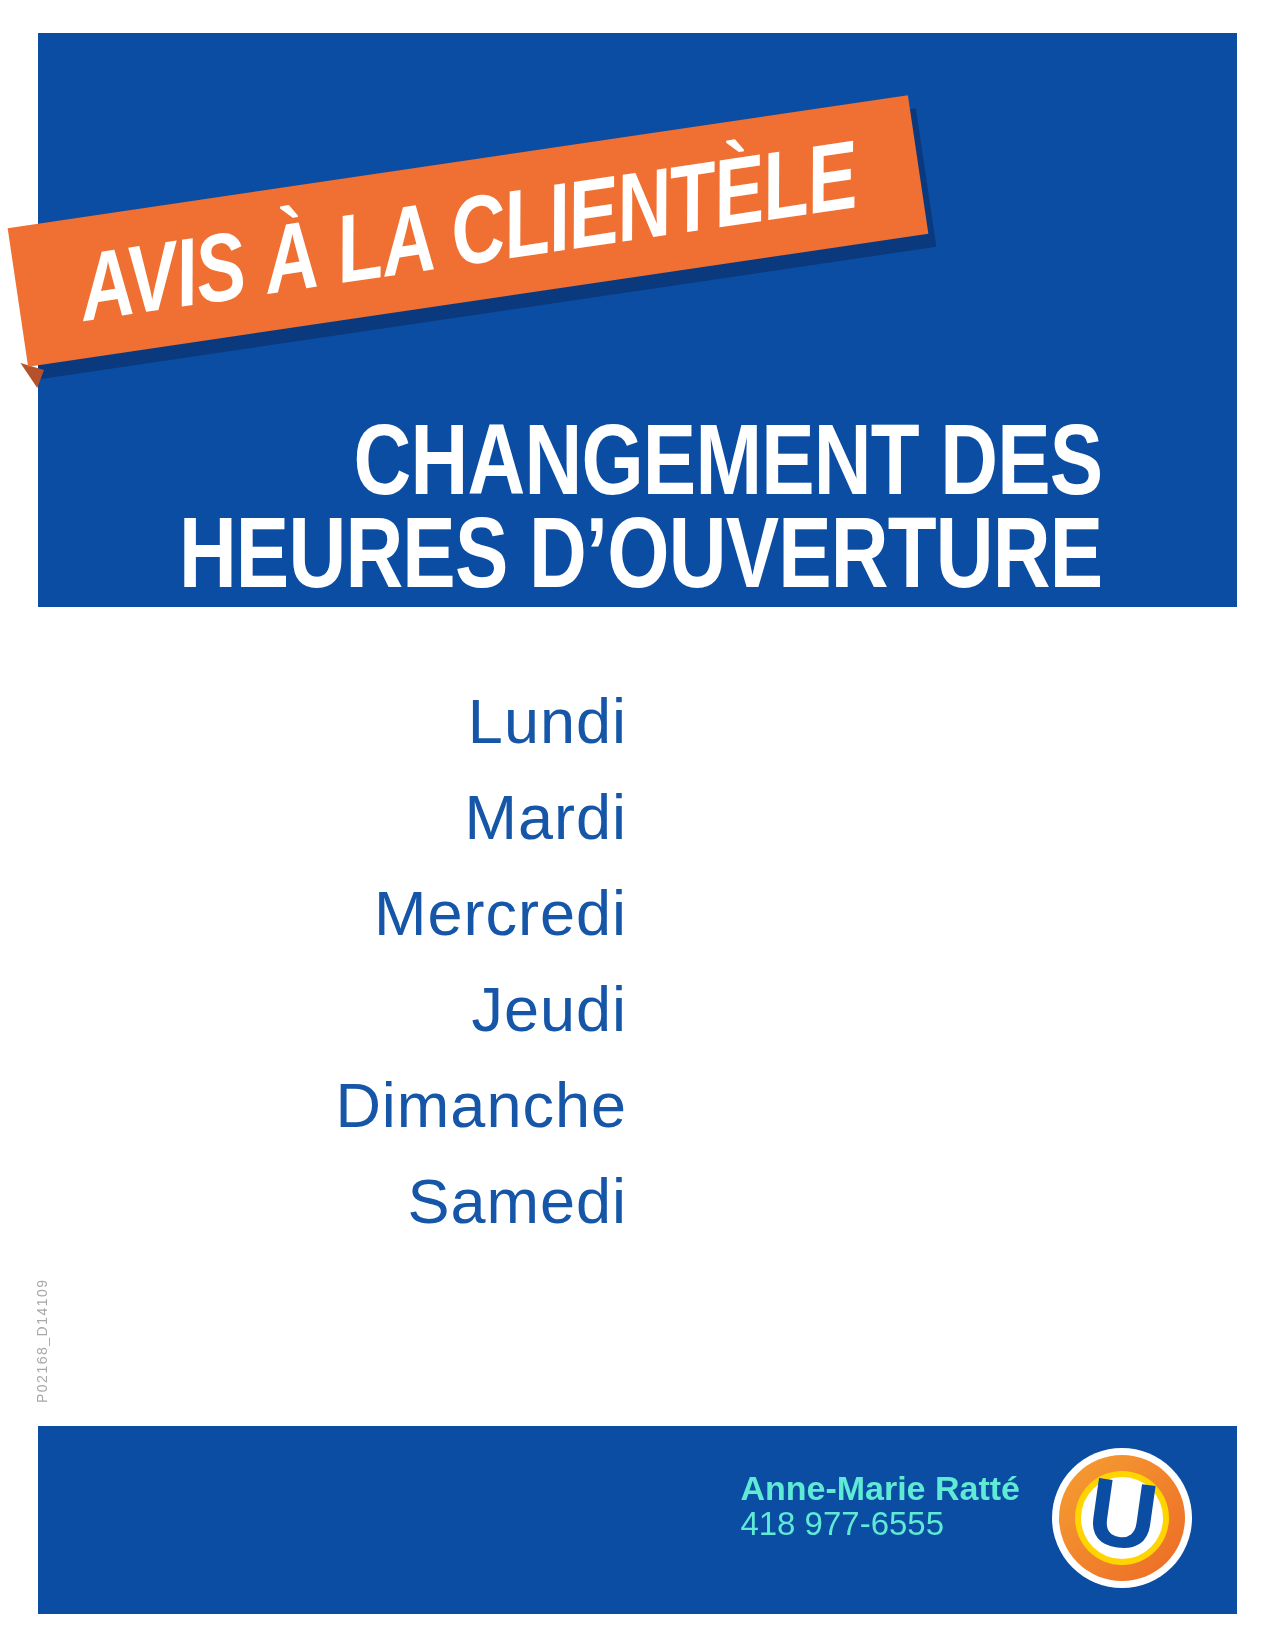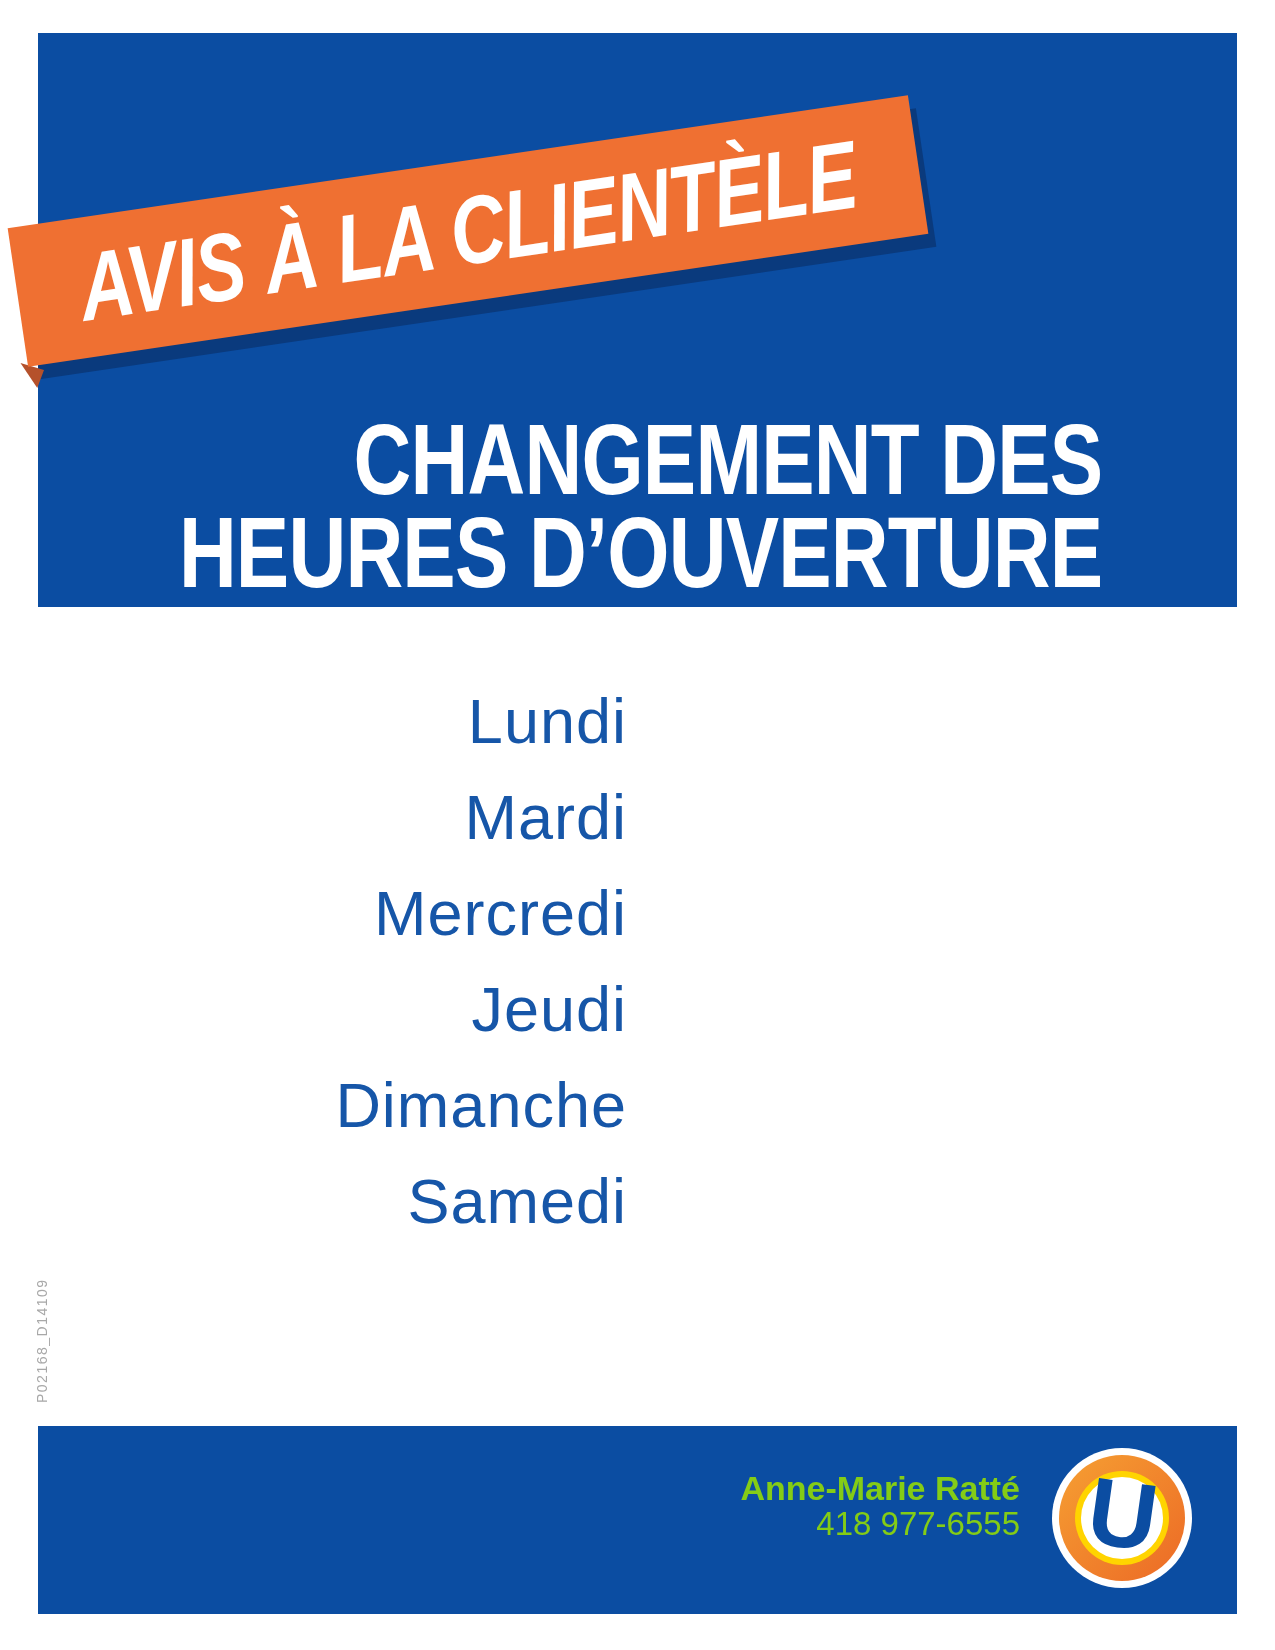--- a/index.html
+++ b/index.html
@@ -128,22 +128,21 @@
     top: 1426px;
     width: 1199px;
     height: 188px;
     background: #0b4da2;
     z-index: 1;
   }
   .footer-text {
     position: absolute;
     right: 217px;
     top: 45px;
-    text-align: right;
-    color: #84cc16;
+    color: #5eead4;
     font-size: 33px;
     line-height: 35px;
     white-space: nowrap;
   }
   .footer-name { font-weight: bold; font-size: 34px; }
 
   
   .logo {
     position: absolute;
     left: 1014px;

